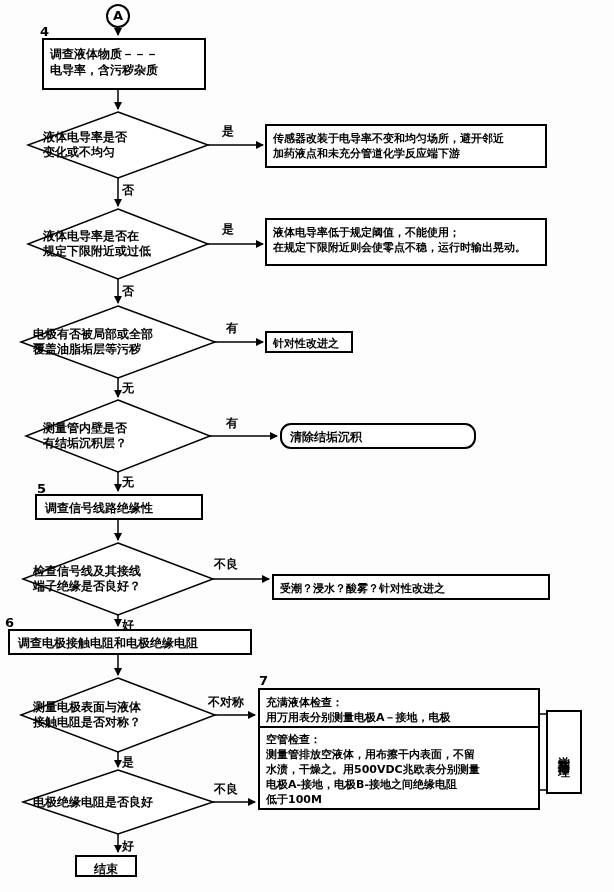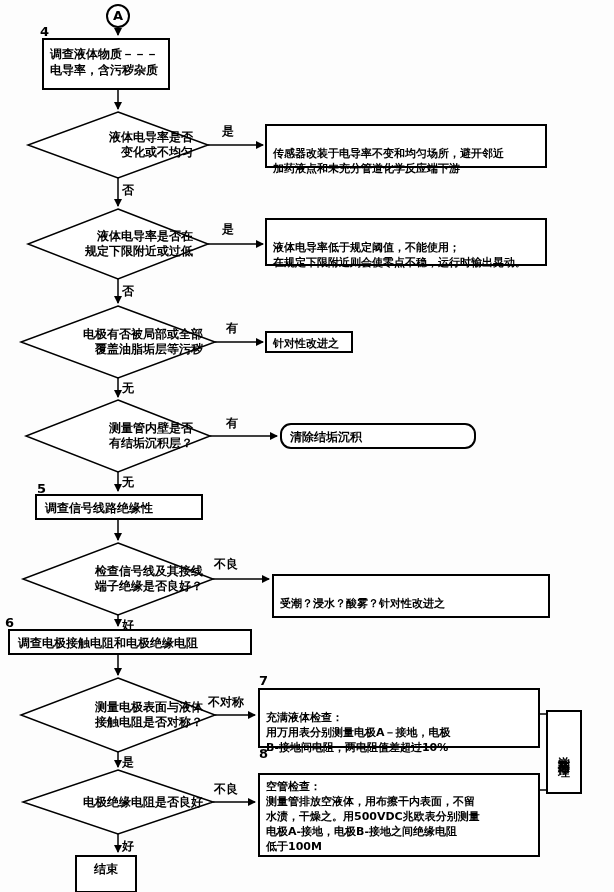--- a/index.html
+++ b/index.html
@@ -7,23 +7,23 @@
   .canvas {
     position:relative; width:614px; height:892px; background:#fdfdfd;
     font-family:"DejaVu Sans", sans-serif; color:#000; overflow:hidden;
   }
   .wires { position:absolute; left:0; top:0; }
   .node {
     position:absolute; background:#fff; border:2px solid #000;
     font-size:12px; font-weight:700; line-height:16px;
     padding:6px 6px; white-space:pre-line;
   }
-  .small { font-size:11px; line-height:15px; padding:20px 6px; }
+  .small { font-size:11px; line-height:15px; padding:5px 6px; }
   .dtext {
-    position:absolute; text-align:right; font-size:12px; font-weight:700;
+    position:absolute; text-align:left; font-size:12px; font-weight:700;
     line-height:15px; white-space:pre-line;
   }
   .lab { position:absolute; font-size:12px; font-weight:700; }
   .num { position:absolute; font-size:13px; font-weight:700; }
   .circle {
     position:absolute; width:24px; height:24px; border:2px solid #000;
     border-radius:50%; text-align:center; line-height:20px;
     font-weight:700; font-size:13px; background:#fff;
   }
   .vbox {
@@ -80,21 +80,21 @@
   <div class="circle" style="left:106px;top:4px;">
     <span>A</span>
   </div>
 
   <div class="num" style="left:40px;top:24px;">4</div>
   <div class="num" style="left:37px;top:481px;">5</div>
   <div class="num" style="left:5px;top:615px;">6</div>
   <div class="num" style="left:259px;top:673px;">7</div>
   <div class="num" style="left:259px;top:746px;">8</div>
 
-  <div class="node" style="left:42px;top:38px;width:128px;height:52px;">调查液体物质－－－
+  <div class="node" style="left:42px;top:38px;width:164px;height:52px;">调查液体物质－－－
 电导率，含污秽杂质</div>
 
   <div class="node small" style="left:265px;top:124px;width:282px;height:44px;">传感器改装于电导率不变和均匀场所，避开邻近
 加药液点和未充分管道化学反应端下游</div>
 
   <div class="node small" style="left:265px;top:218px;width:282px;height:48px;">液体电导率低于规定阈值，不能使用；
 在规定下限附近则会使零点不稳，运行时输出晃动。</div>
 
   <div class="node small" style="left:265px;top:331px;width:88px;height:22px;padding:3px 6px;">针对性改进之</div>
 
@@ -103,29 +103,29 @@
   <div class="node" style="left:35px;top:494px;width:168px;height:26px;padding:4px 8px;">调查信号线路绝缘性</div>
 
   <div class="node small" style="left:272px;top:566px;width:278px;height:26px;margin-top:8px;">受潮？浸水？酸雾？针对性改进之</div>
 
   <div class="node" style="left:8px;top:629px;width:244px;height:26px;padding:4px 8px;">调查电极接触电阻和电极绝缘电阻</div>
 
   <div class="node small" style="left:258px;top:688px;width:282px;height:60px;">充满液体检查：
 用万用表分别测量电极A－接地，电极
 B-接地间电阻，两电阻值差超过10%</div>
 
-  <div class="node small" style="left:258px;top:773px;width:282px;height:84px;padding:4px 6px;">空管检查：
+  <div class="node small" style="left:258px;top:726px;width:282px;height:84px;padding:4px 6px;">空管检查：
 测量管排放空液体，用布擦干内表面，不留
 水渍，干燥之。用500VDC兆欧表分别测量
 电极A-接地，电极B-接地之间绝缘电阻
 低于100M</div>
 
   <div class="node vbox" style="left:546px;top:710px;width:36px;height:84px;">送制造厂修理</div>
 
-  <div class="node center" style="left:75px;top:855px;width:62px;height:38px;padding:4px 4px;">结束</div>
+  <div class="node center" style="left:75px;top:855px;width:62px;height:22px;padding:4px 4px;">结束</div>
 
   <div class="dtext" style="left:43px;top:130px;width:150px;">液体电导率是否
 变化或不均匀</div>
   <div class="dtext" style="left:43px;top:229px;width:150px;">液体电导率是否在
 规定下限附近或过低</div>
   <div class="dtext" style="left:33px;top:327px;width:170px;">电极有否被局部或全部
 覆盖油脂垢层等污秽</div>
   <div class="dtext" style="left:43px;top:421px;width:150px;">测量管内壁是否
 有结垢沉积层？</div>
   <div class="dtext" style="left:33px;top:564px;width:170px;">检查信号线及其接线

